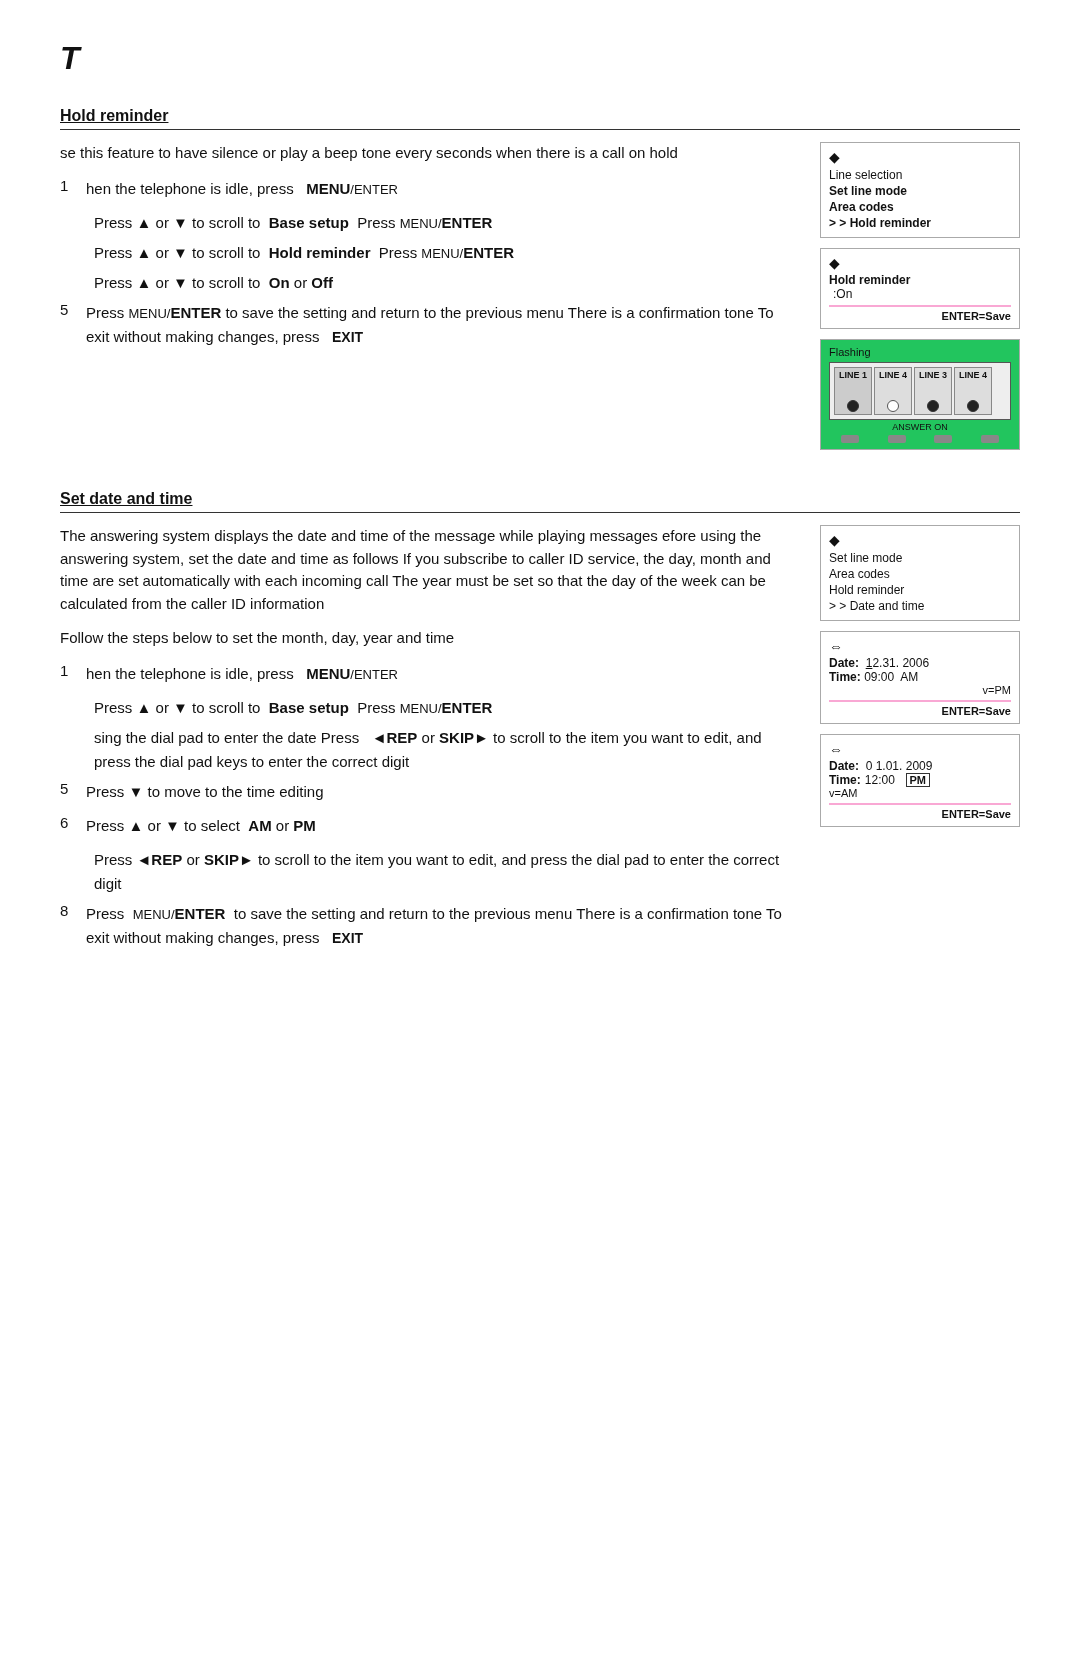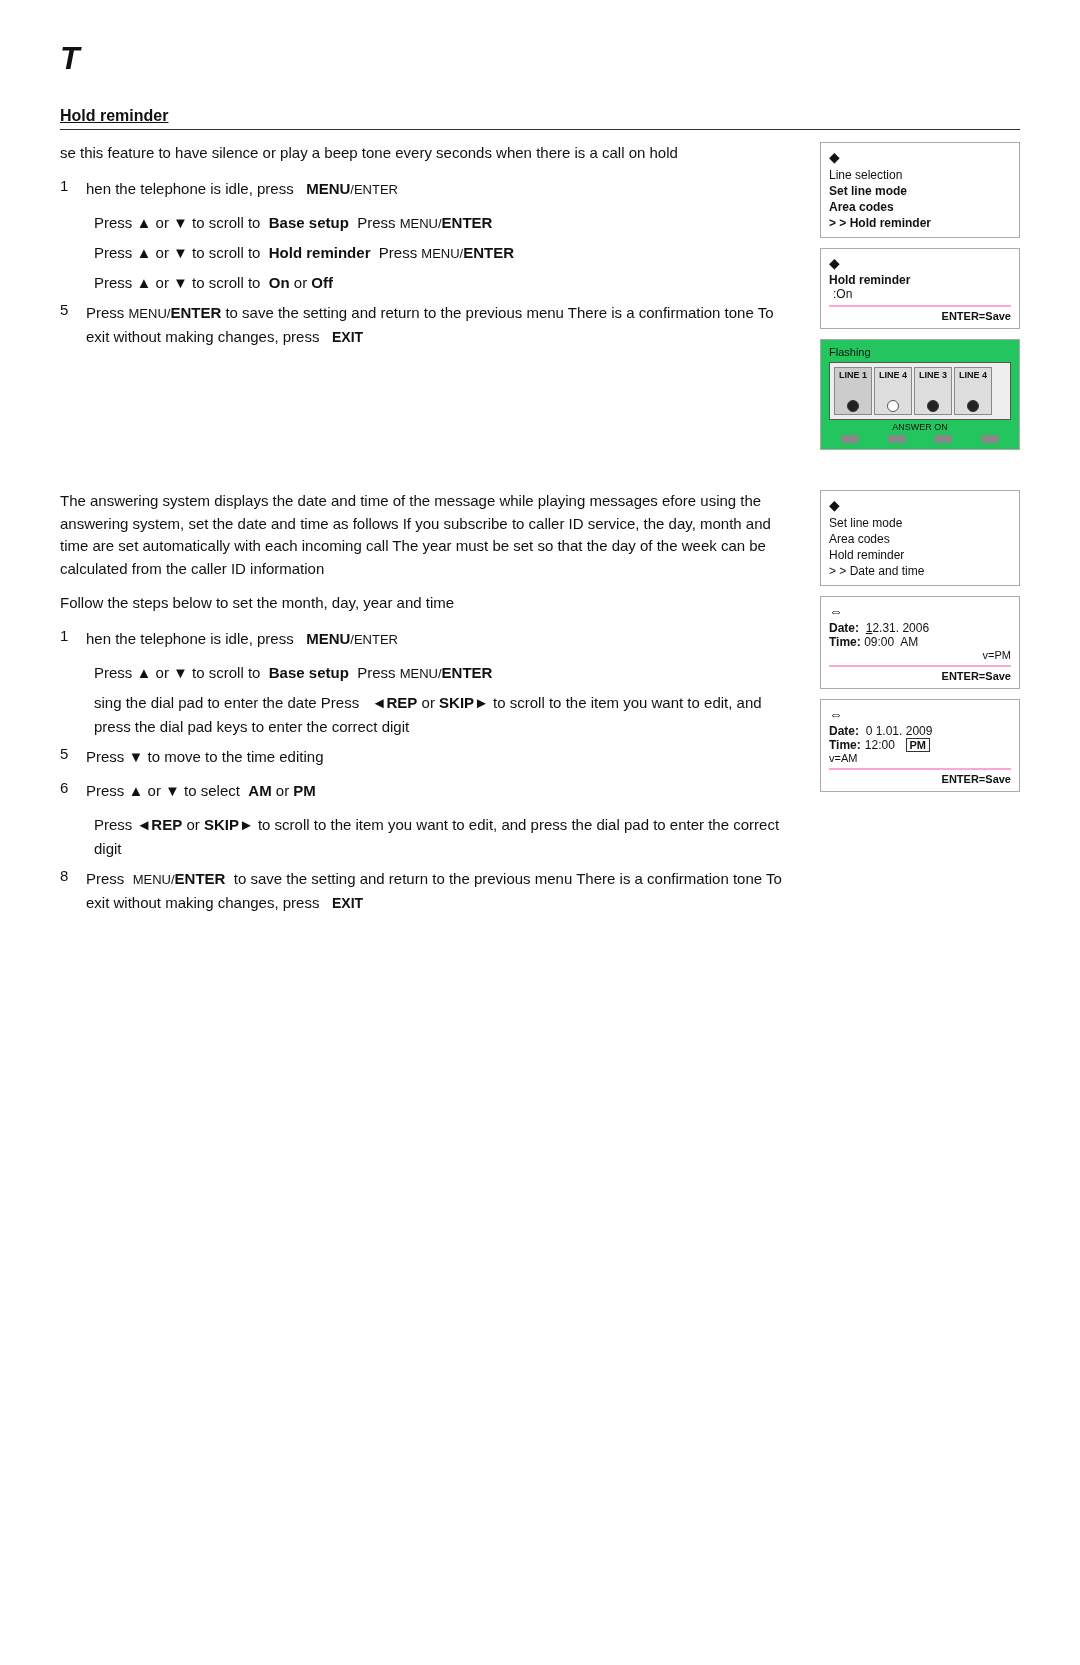--- a/index.html
+++ b/index.html
@@ -269,20 +269,21 @@
           <div class="phone-bottom-btn"></div>
           <div class="phone-bottom-btn"></div>
           <div class="phone-bottom-btn"></div>
         </div>
       </div>
     </div>
   </div>
 </div>
 
 <div class="section">
+  <div class="section-title">Set date and time</div>
   <div class="section-body">
     <div class="section-text">
       <p class="intro">The answering system displays the date and time of the message while playing messages efore using the answering system, set the date and time as follows If you subscribe to caller ID service, the day, month and time are set automatically with each incoming call The year must be set so that the day of the week can be calculated from the caller ID information</p>
       <p class="intro">Follow the steps below to set the month, day, year and time</p>
 
       <div class="step">
         <span class="step-num">1</span>
         <span class="step-content">
           hen the telephone is idle, press &nbsp;&nbsp;<span class="menu-key">MENU</span><span class="enter-key">/ENTER</span>
         </span>

